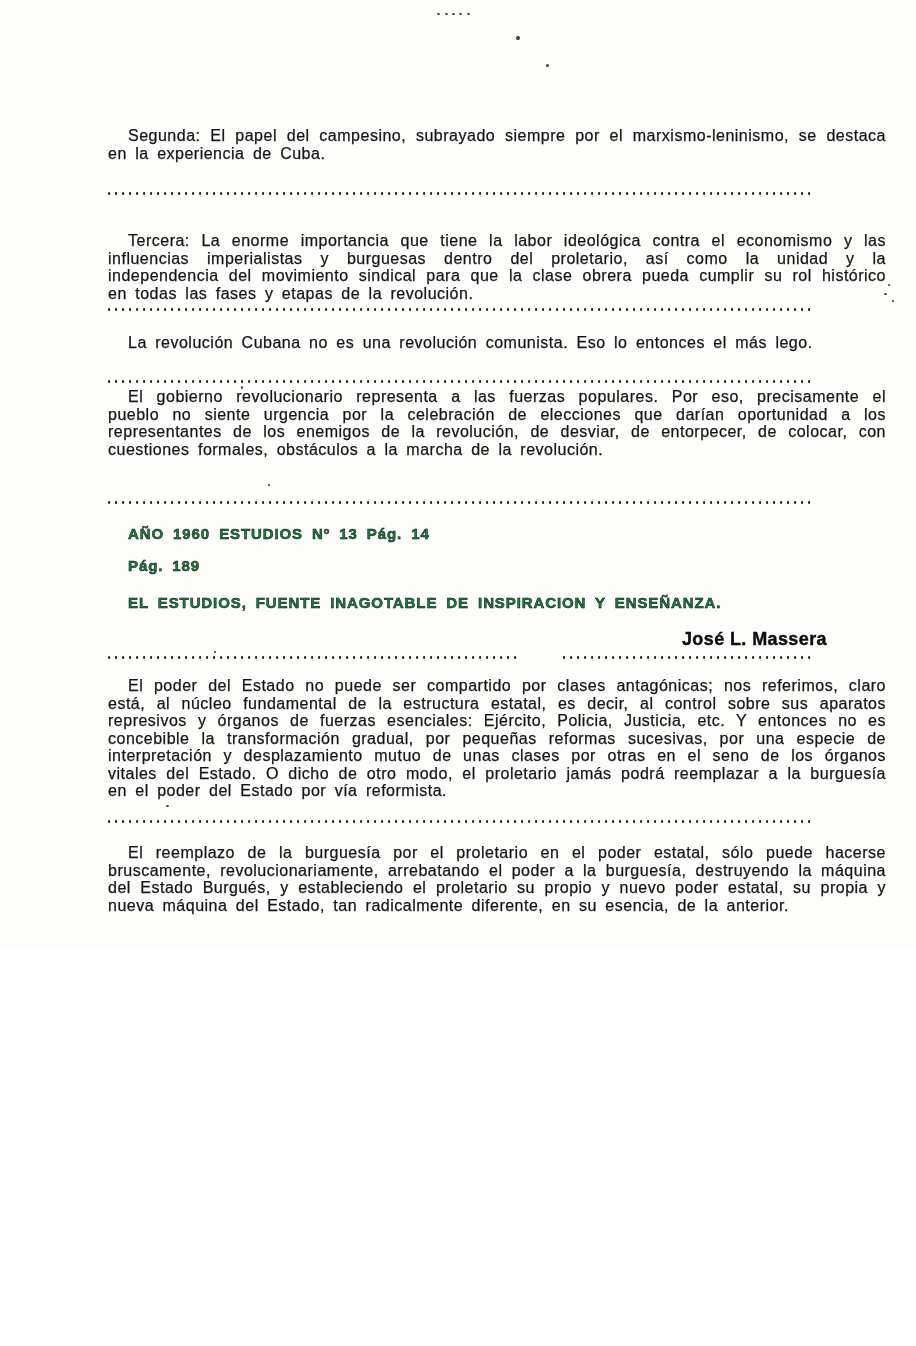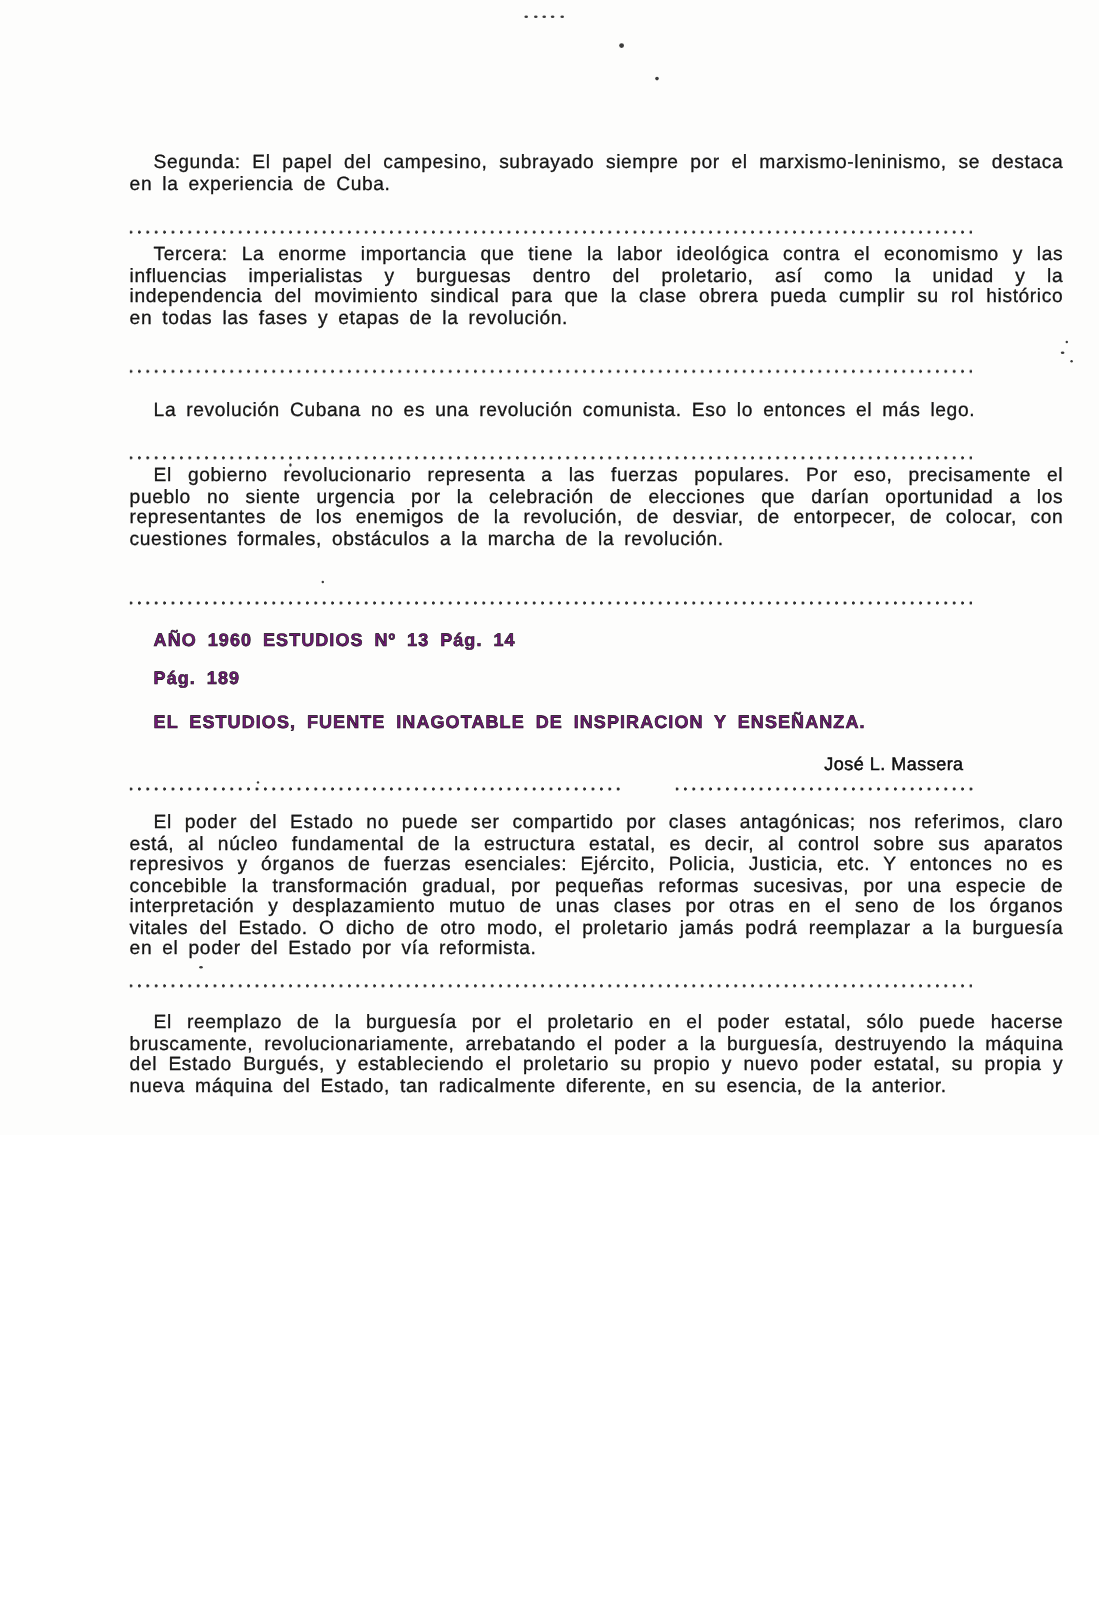--- a/index.html
+++ b/index.html
@@ -44,32 +44,32 @@
 
   
   .hd {
     position: absolute;
     left: 128px;
     margin: 0;
     font-weight: bold;
     font-size: 15px;
     letter-spacing: 0.9px;
     word-spacing: 4px;
-    color: #701a75;
+    color: #15803d;
     -webkit-text-stroke: 0.5px #0e0e0e;
     white-space: nowrap;
   }
   .hd.section { font-size: 14.5px; letter-spacing: 0.4px; word-spacing: 3px; }
 
   .author {
     position: absolute;
-    right: 113px;
+    right: 89px;
     margin: 0;
-    font-weight: normal;
-    font-size: 15px;
+    font-weight: bold;
+    font-size: 18px;
     letter-spacing: 0.4px;
     color: #0e0e0e;
     -webkit-text-stroke: 0.4px #0e0e0e;
     white-space: nowrap;
   }
 
   .pagenum {
     position: absolute;
     right: 99px;
     margin: 0;
@@ -89,21 +89,21 @@
 </style>
 </head>
 <body>
 
 <div class="page">
 
   <p class="para" style="top:127px">Segunda: El papel del campesino, subrayado siempre por el marxismo-leninismo, se destaca en la experiencia de Cuba.</p>
 
   <div class="dots" style="top:192px"></div>
 
-  <p class="para" style="top:204px">Tercera: La enorme importancia que tiene la labor ideológica contra el economismo y las influencias imperialistas y burguesas dentro del proletario, así como la unidad y la independencia del movimiento sindical para que la clase obrera pueda cumplir su rol histórico en todas las fases y etapas de la revolución.</p>
+  <p class="para" style="top:232px">Tercera: La enorme importancia que tiene la labor ideológica contra el economismo y las influencias imperialistas y burguesas dentro del proletario, así como la unidad y la independencia del movimiento sindical para que la clase obrera pueda cumplir su rol histórico en todas las fases y etapas de la revolución.</p>
 
   <div class="dots" style="top:308px"></div>
 
   <p class="para" style="top:334px">La revolución Cubana no es una revolución comunista. Eso lo entonces el más lego.</p>
 
   <div class="dots" style="top:380px"></div>
 
   <p class="para" style="top:388px">El gobierno revolucionario representa a las fuerzas populares. Por eso, precisamente el pueblo no siente urgencia por la celebración de elecciones que darían oportunidad a los representantes de los enemigos de la revolución, de desviar, de entorpecer, de colocar, con cuestiones formales, obstáculos a la marcha de la revolución.</p>
 
   <div class="dots" style="top:501px"></div>

